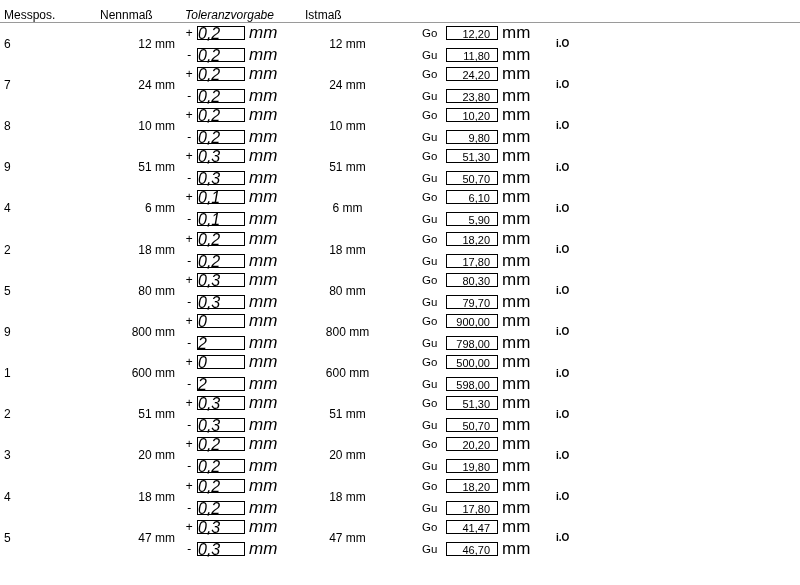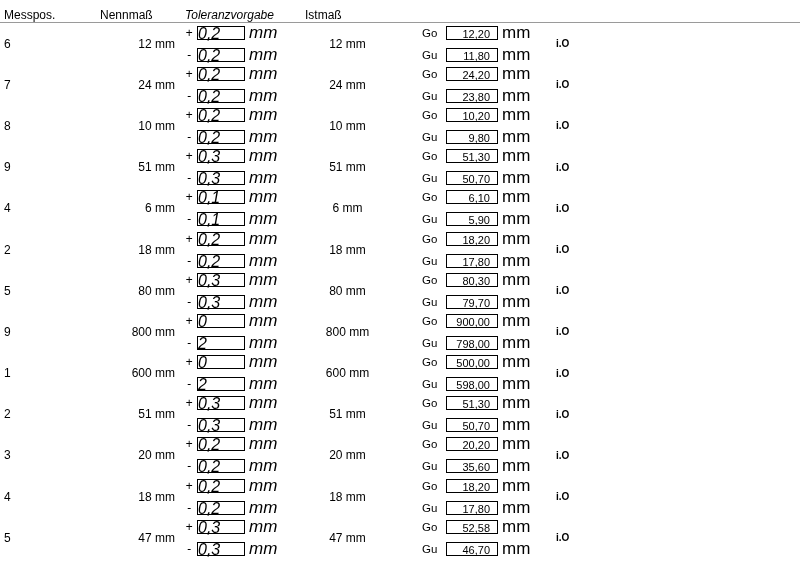--- a/index.html
+++ b/index.html
@@ -462,21 +462,21 @@
         </div>
         <div class="ist c-ist">20 mm</div>
         <div class="grenz c-grenz">
           <div class="grenz-line">
             <span class="gcode">Go</span>
             <span class="gbox">20,20</span>
             <span class="unit">mm</span>
           </div>
           <div class="grenz-line">
             <span class="gcode">Gu</span>
-            <span class="gbox">35,60</span>
+            <span class="gbox">19,80</span>
             <span class="unit">mm</span>
           </div>
         </div>
         <div class="pruef c-pruef">i.O</div>
       </div>
       <div class="row">
         <div class="pos c-pos">4</div>
         <div class="nenn c-nenn">18 mm</div>
         <div class="tol c-tol">
           <div class="tol-line">
@@ -517,21 +517,21 @@
           <div class="tol-line">
             <span class="sign">-</span>
             <span class="box">0,3</span>
             <span class="unit">mm</span>
           </div>
         </div>
         <div class="ist c-ist">47 mm</div>
         <div class="grenz c-grenz">
           <div class="grenz-line">
             <span class="gcode">Go</span>
-            <span class="gbox">52,58</span>
+            <span class="gbox">41,47</span>
             <span class="unit">mm</span>
           </div>
           <div class="grenz-line">
             <span class="gcode">Gu</span>
             <span class="gbox">46,70</span>
             <span class="unit">mm</span>
           </div>
         </div>
         <div class="pruef c-pruef">i.O</div>
       </div>

